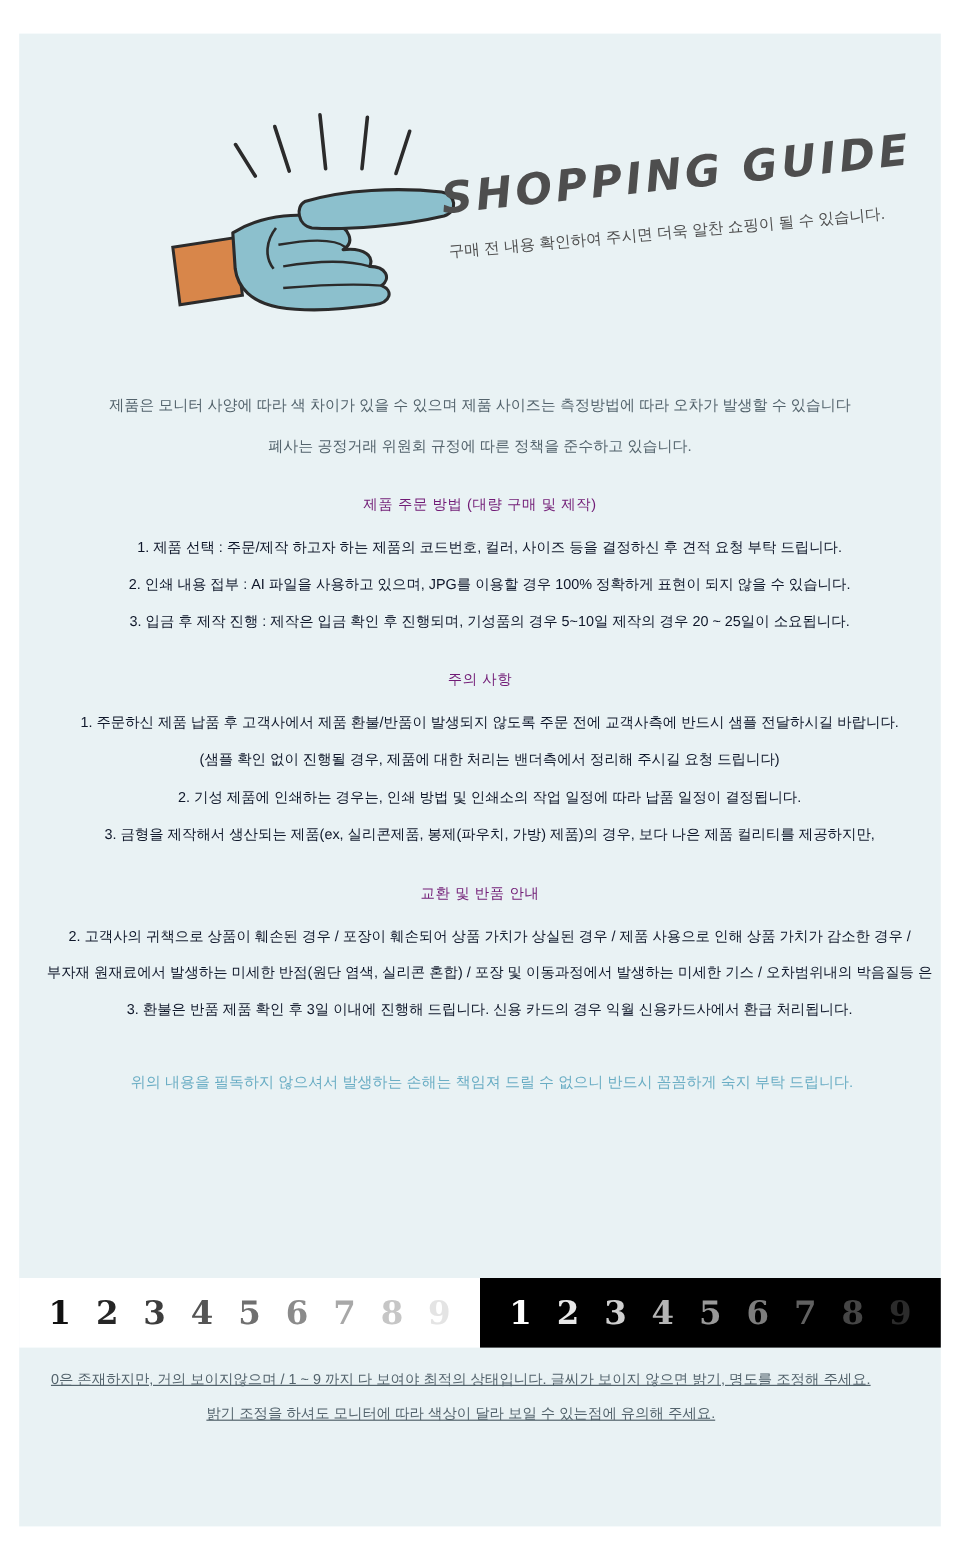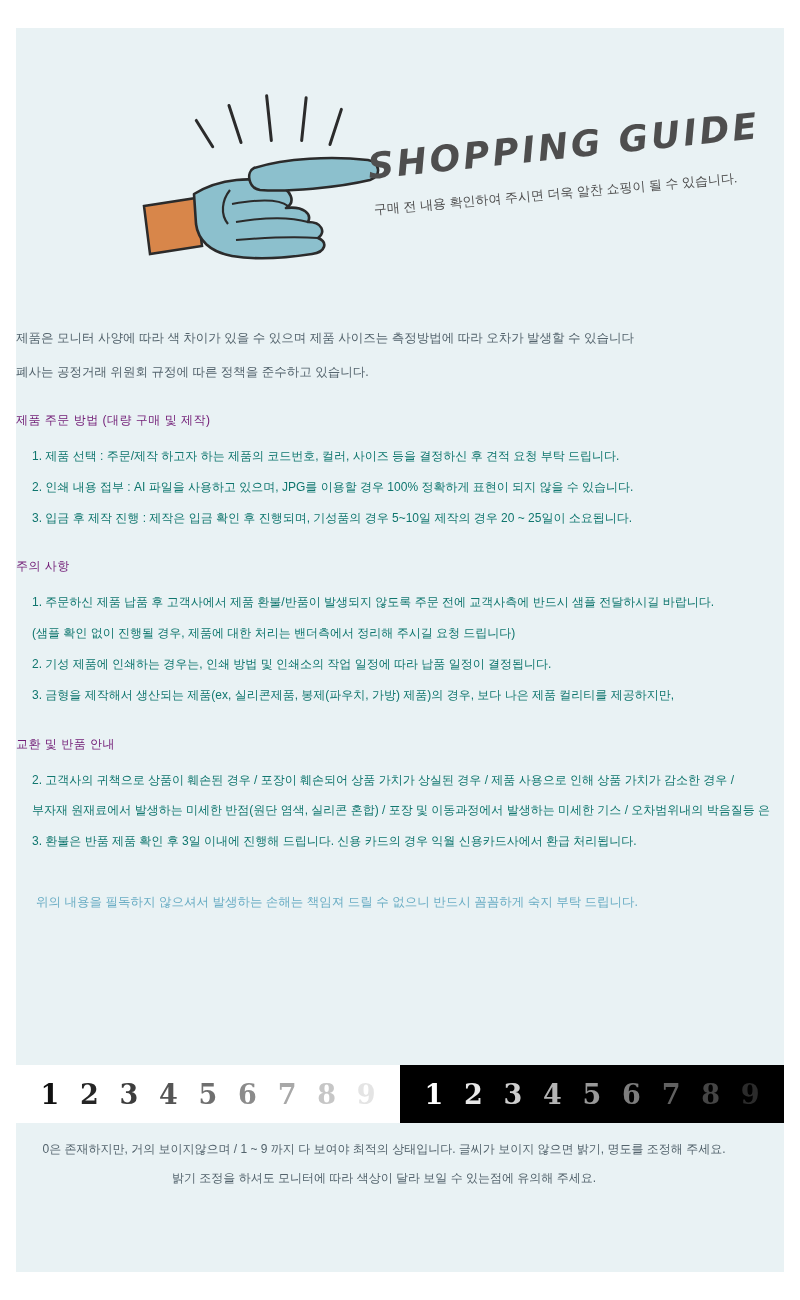--- a/index.html
+++ b/index.html
@@ -94,20 +94,21 @@
     transform-origin: left center;
     white-space: nowrap;
   }
 
   
   .content {
     position: absolute;
     left: 0;
     top: 300px;
     width: 768px;
+    text-align: center;
     color: #4a5a63;
   }
   .intro p {
     margin: 0 0 14px 0;
     font-size: 12.5px;
     line-height: 1.6;
     color: #53636c;
   }
   .section {
     margin-top: 30px;
@@ -116,21 +117,21 @@
     margin: 0 0 18px 0;
     font-size: 12px;
     font-weight: normal;
     color: #701a75;
     letter-spacing: 0.5px;
   }
   .section p {
     margin: 0 0 11px 16px;
     font-size: 12px;
     line-height: 1.65;
-    color: #0f766e;
+    color: #0f172a;
   }
   .closing {
     margin-top: 40px;
     font-size: 12.5px;
     color: #6aadc4;
     line-height: 1.7;
     padding-left: 20px;
   }
 
   
@@ -187,20 +188,21 @@
     left: 0;
     top: 1140px;
     width: 768px;
     text-align: center;
   }
   .bars-note p {
     margin: 0 0 10px 0;
     font-size: 12px;
     line-height: 1.6;
     color: #53636c;
+    text-decoration: underline;
   }
 </style>
 </head>
 <body>
 
 <div class="page">
   <div class="panel">
 
     <div class="header">
       <div class="hand-wrap">

